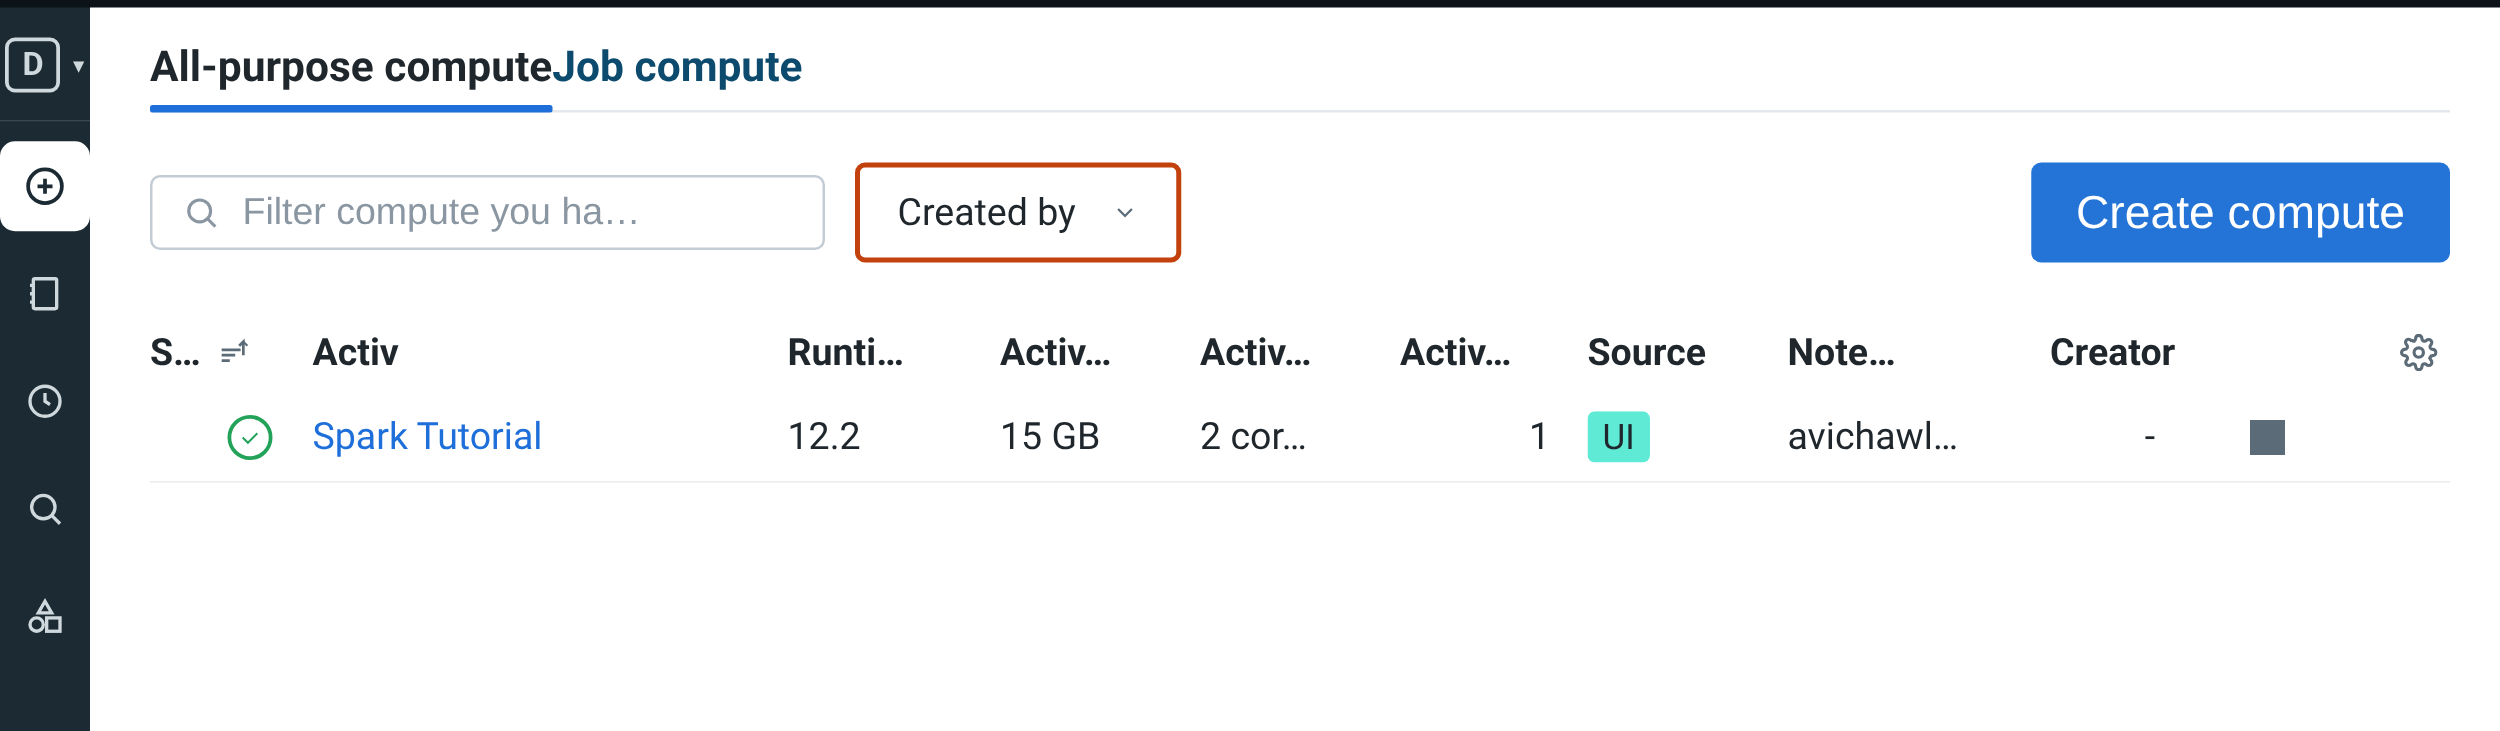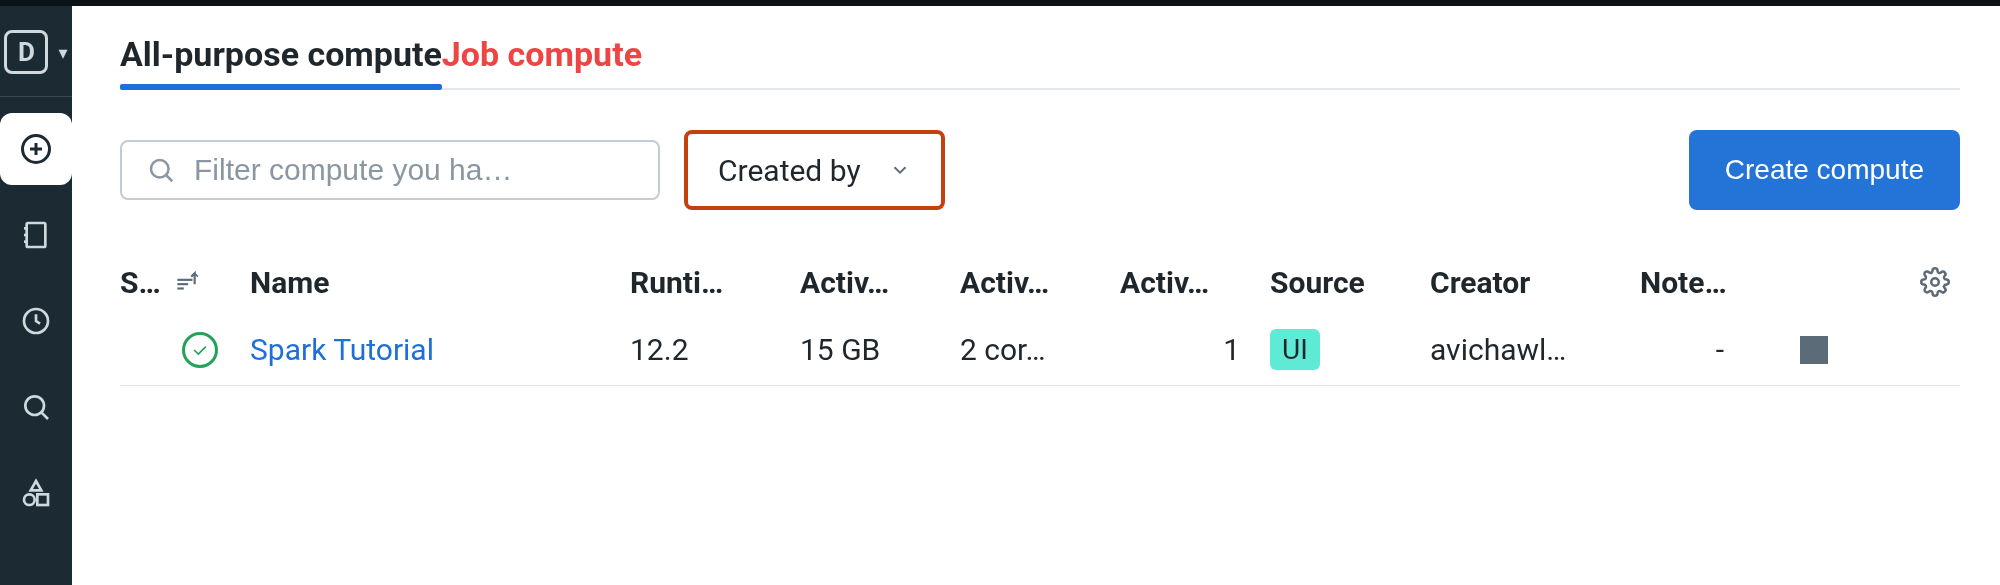--- a/index.html
+++ b/index.html
@@ -66,21 +66,21 @@
     letter-spacing: -0.5px;
   }
   .tabs {
     display: flex;
     border-bottom: 2px solid #e4e8ec;
     margin-bottom: 40px;
   }
   .tab {
     font-size: 34px;
     font-weight: 700;
-    color: #ef4444;
+    color: #0c4a6e;
     padding-bottom: 14px;
     position: relative;
     cursor: pointer;
   }
   .tab.active {
     color: #1f272d;
   }
   .tab.active::after {
     content:"";
     position:absolute;
@@ -122,21 +122,21 @@
   }
   .dropdown .chev { color:#5b6b78; }
   .spacer { flex:1; }
   .create-btn {
     height:80px;
     background:#2374d6;
     color:#fff;
     border:none;
     border-radius:8px;
     padding:0 36px;
-    font-size:28px;
+    font-size:37px;
     font-weight:500;
     cursor:pointer;
   }
 
   
   .table {
     margin-top: 40px;
   }
   .thead, .trow {
     display:grid;
@@ -276,28 +276,28 @@
         <span class="sort-icon" style="display:inline-flex;width:26px;height:26px;">
           <svg viewBox="0 0 24 24">
               <line x1="4" y1="14" x2="14" y2="14"></line>
               <line x1="4" y1="18" x2="10" y2="18"></line>
               <line x1="4" y1="10" x2="18" y2="10"></line>
               <polyline points="17 7 20 4 20 14"></polyline>
               <polyline points="17 7 20 4 23 7" stroke-width="1.5"></polyline>
             </svg>
         </span>
       </div>
-      <div class="th">Name</div>
+      <div class="th">Activ</div>
       <div class="th sep">Runti…</div>
       <div class="th">Activ…</div>
       <div class="th">Activ…</div>
       <div class="th">Activ…</div>
       <div class="th">Source</div>
+      <div class="th sep">Note…</div>
       <div class="th">Creator</div>
-      <div class="th sep">Note…</div>
       <div class="th"></div>
       <div class="th gear-th">
         <span style="display:inline-flex;width:30px;height:30px;color:#5b6b78;">
           <svg viewBox="0 0 24 24">
               <circle cx="12" cy="12" r="3"></circle>
               <path d="M19.4 15a1.7 1.7 0 0 0 .34 1.87l.06.06a2 2 0 1 1-2.83 2.83l-.06-.06a1.7 1.7 0 0 0-1.87-.34 1.7 1.7 0 0 0-1 1.56V21a2 2 0 1 1-4 0v-.09a1.7 1.7 0 0 0-1-1.56 1.7 1.7 0 0 0-1.87.34l-.06.06a2 2 0 1 1-2.83-2.83l.06-.06a1.7 1.7 0 0 0 .34-1.87 1.7 1.7 0 0 0-1.56-1H3a2 2 0 1 1 0-4h.09a1.7 1.7 0 0 0 1.56-1 1.7 1.7 0 0 0-.34-1.87l-.06-.06A2 2 0 1 1 7.08 4.25l.6.06a1.7 1.7 0 0 0 1.87.34H9a1.7 1.7 0 0 0 1-1.56V3a2 2 0 1 1 4 0v.09a1.7 1.7 0 0 0 1 1.56 1.7 1.7 0 0 0 1.87-.34l.06-.06a2 2 0 1 1 2.83 2.83l-.06.06a1.7 1.7 0 0 0-.34 1.87V9a1.7 1.7 0 0 0 1.56 1H21a2 2 0 1 1 0 4h-.09a1.7 1.7 0 0 0-1.56 1z"></path>
             </svg>
         </span>
       </div>
     </div>

